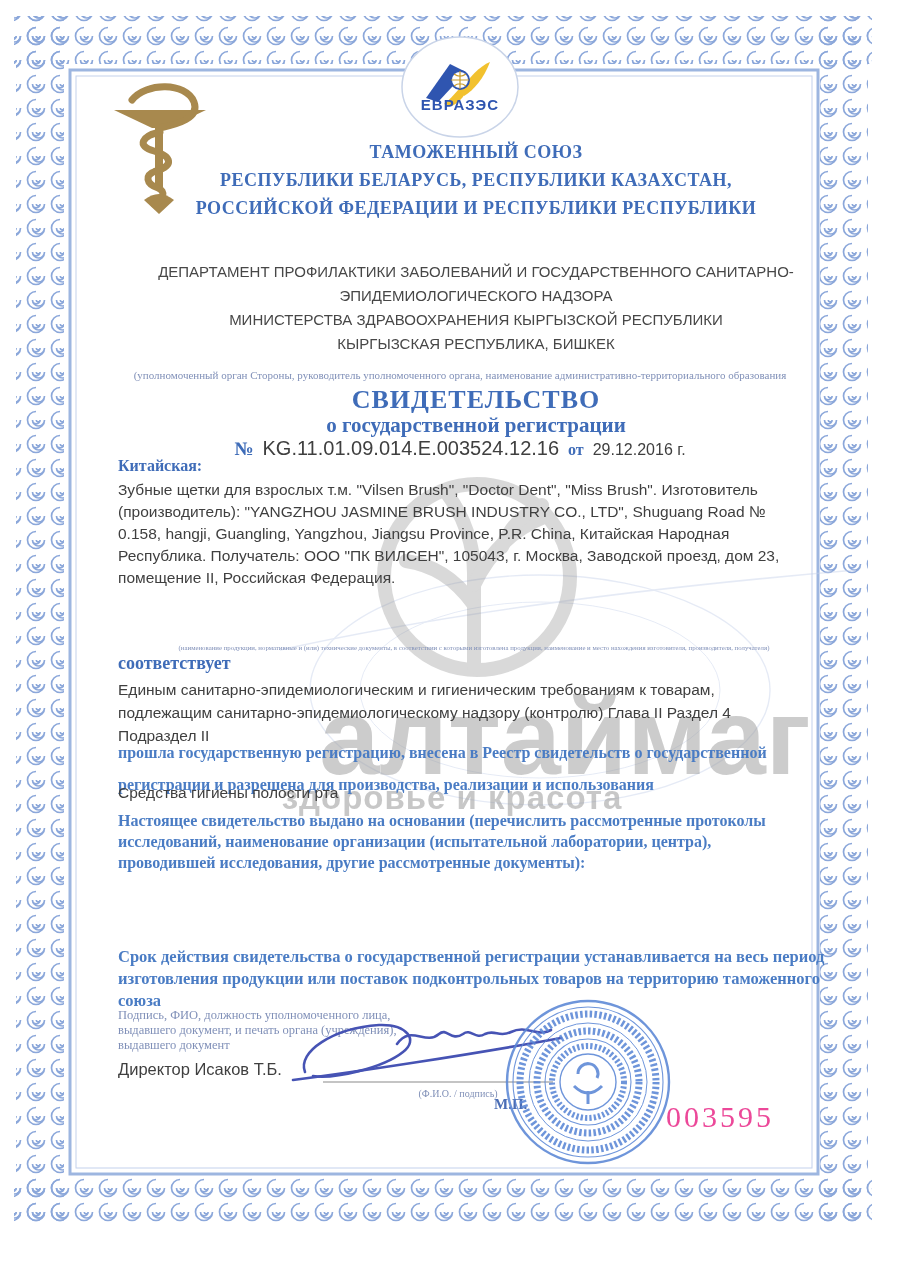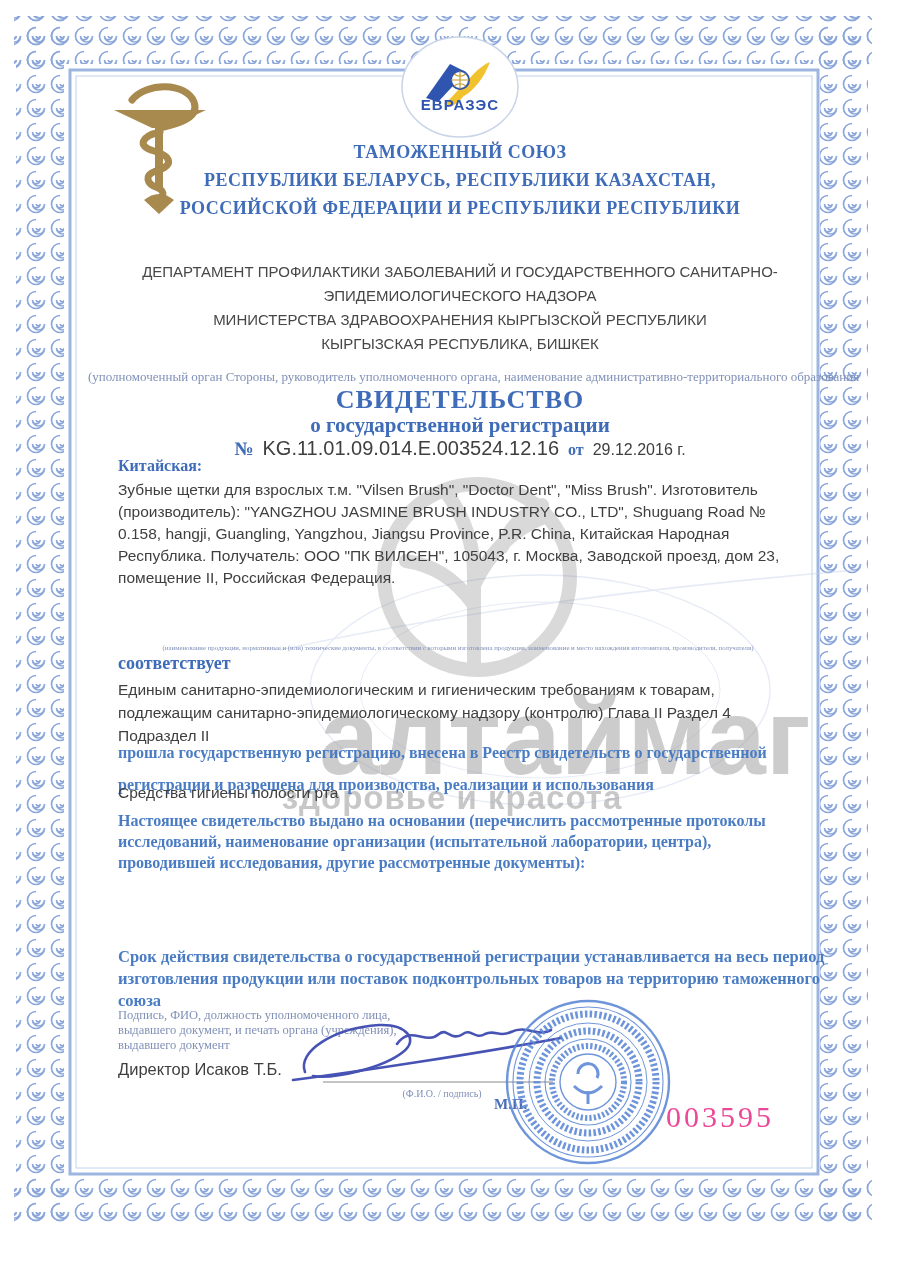--- a/index.html
+++ b/index.html
@@ -1,19 +1,19 @@
 <!DOCTYPE html>
 <html><head>
 <meta charset="utf-8">
 <style>
   html,body{margin:0;padding:0;background:#e8e8e8;}
   .page{position:relative;width:900px;height:1272px;background:#ffffff;overflow:hidden;
         font-family:"Liberation Sans", sans-serif;}
   .abs{position:absolute;}
-  .center{text-align:center;}
+  .center{text-align:center;margin-left:16px;}
   .serifB{font-family:"Liberation Serif", serif;font-weight:bold;}
   .blue{color:#3f6cb8;}
   .blue2{color:#4a7cc4;}
   .dark{color:#3f3f3f;}
   .note{color:#8090b8;font-family:"Liberation Serif", serif;}
   .hdr-line{line-height:28px;font-size:18px;letter-spacing:.5px;}
   .dept-line{line-height:24px;font-size:15px;color:#474747;}
   .wm{color:#9a9a9a;font-weight:bold;}
   .num-row{display:flex;align-items:baseline;justify-content:center;gap:9px;}
 </style>
@@ -84,21 +84,21 @@
     <div class="serifB blue hdr-line">РОССИЙСКОЙ ФЕДЕРАЦИИ И РЕСПУБЛИКИ РЕСПУБЛИКИ</div>
   </div>
 
   <div class="abs center" style="left:105px;top:260px;width:710px;">
     <div class="dept-line">ДЕПАРТАМЕНТ ПРОФИЛАКТИКИ ЗАБОЛЕВАНИЙ И ГОСУДАРСТВЕННОГО САНИТАРНО-</div>
     <div class="dept-line">ЭПИДЕМИОЛОГИЧЕСКОГО НАДЗОРА</div>
     <div class="dept-line">МИНИСТЕРСТВА ЗДРАВООХРАНЕНИЯ КЫРГЫЗСКОЙ РЕСПУБЛИКИ</div>
     <div class="dept-line">КЫРГЫЗСКАЯ РЕСПУБЛИКА, БИШКЕК</div>
   </div>
 
-  <div class="abs center note" style="left:88px;top:369px;width:736px;font-size:13px;white-space:nowrap;text-align:right;">(уполномоченный орган Стороны, руководитель уполномоченного органа, наименование административно-территориального образования</div>
+  <div class="abs center note" style="left:76px;top:369px;width:736px;font-size:11px;white-space:nowrap;">(уполномоченный орган Стороны, руководитель уполномоченного органа, наименование административно-территориального образования</div>
 
   <div class="abs center serifB blue" style="left:150px;top:385px;width:620px;font-size:26px;letter-spacing:1px;">СВИДЕТЕЛЬСТВО</div>
   <div class="abs center serifB blue" style="left:150px;top:413px;width:620px;font-size:21px;">о государственной регистрации</div>
 
   <div class="abs num-row" style="left:150px;top:437px;width:620px;">
     <span class="serifB blue" style="font-size:19px;">№</span>
     <span class="dark" style="font-size:20px;">KG.11.01.09.014.Е.003524.12.16</span>
     <span class="serifB blue" style="font-size:16px;">от</span>
     <span class="dark" style="font-size:16px;">29.12.2016 г.</span>
   </div>

